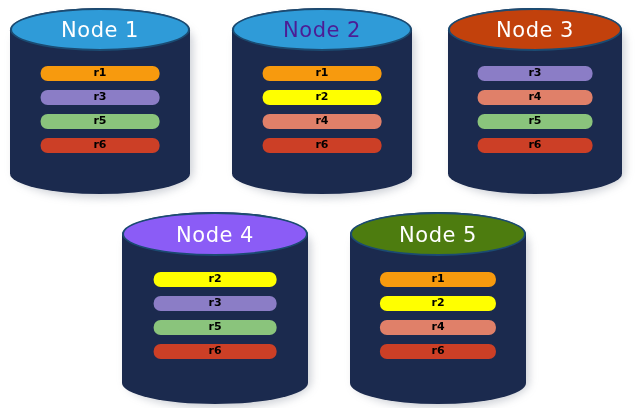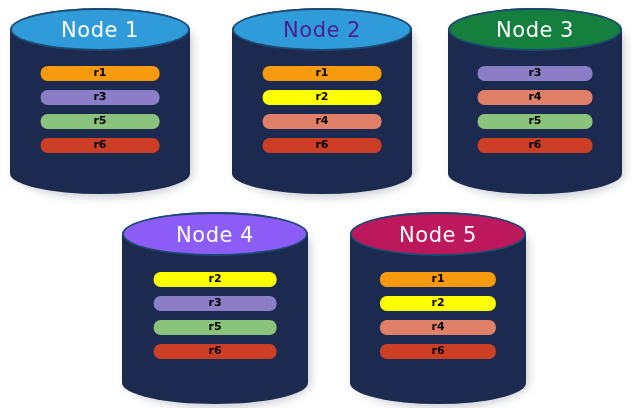--- a/index.html
+++ b/index.html
@@ -147,21 +147,21 @@
           <span class="shard-label" style="color: rgb(0, 0, 0);">r4</span>
         </div>
         <div class="shard" style="background: rgb(204, 63, 38);">
           <span class="shard-label" style="color: rgb(0, 0, 0);">r6</span>
         </div>
       </div>
     </div>
     <div class="node" style="left: 448px; top: 8px; width: 174px; height: 186px;">
       <div class="node-shadow"></div>
       <div class="node-body" style="background: rgb(27, 42, 78);"></div>
-      <div class="node-top" style="background: #15803d; border-color: rgb(27, 75, 114);">
+      <div class="node-top" style="background: #c2410c; border-color: rgb(27, 75, 114);">
         <div class="node-title" style="color: rgb(255, 255, 255);">Node  3</div>
       </div>
       <div class="shards" style="top: 31%;">
         <div class="shard" style="background: rgb(139, 125, 198);">
           <span class="shard-label" style="color: rgb(0, 0, 0);">r3</span>
         </div>
         <div class="shard" style="background: rgb(224, 128, 105);">
           <span class="shard-label" style="color: rgb(0, 0, 0);">r4</span>
         </div>
         <div class="shard" style="background: rgb(138, 196, 124);">
@@ -189,21 +189,21 @@
           <span class="shard-label" style="color: rgb(0, 0, 0);">r5</span>
         </div>
         <div class="shard" style="background: rgb(204, 63, 38);">
           <span class="shard-label" style="color: rgb(0, 0, 0);">r6</span>
         </div>
       </div>
     </div>
     <div class="node" style="left: 350px; top: 212px; width: 176px; height: 192px;">
       <div class="node-shadow"></div>
       <div class="node-body" style="background: rgb(27, 42, 78);"></div>
-      <div class="node-top" style="background: #be185d; border-color: rgb(27, 75, 114);">
+      <div class="node-top" style="background: #4d7c0f; border-color: rgb(27, 75, 114);">
         <div class="node-title" style="color: rgb(255, 255, 255);">Node  5</div>
       </div>
       <div class="shards" style="top: 31%;">
         <div class="shard" style="background: rgb(247, 154, 14);">
           <span class="shard-label" style="color: rgb(0, 0, 0);">r1</span>
         </div>
         <div class="shard" style="background: rgb(255, 255, 0);">
           <span class="shard-label" style="color: rgb(0, 0, 0);">r2</span>
         </div>
         <div class="shard" style="background: rgb(224, 128, 105);">

